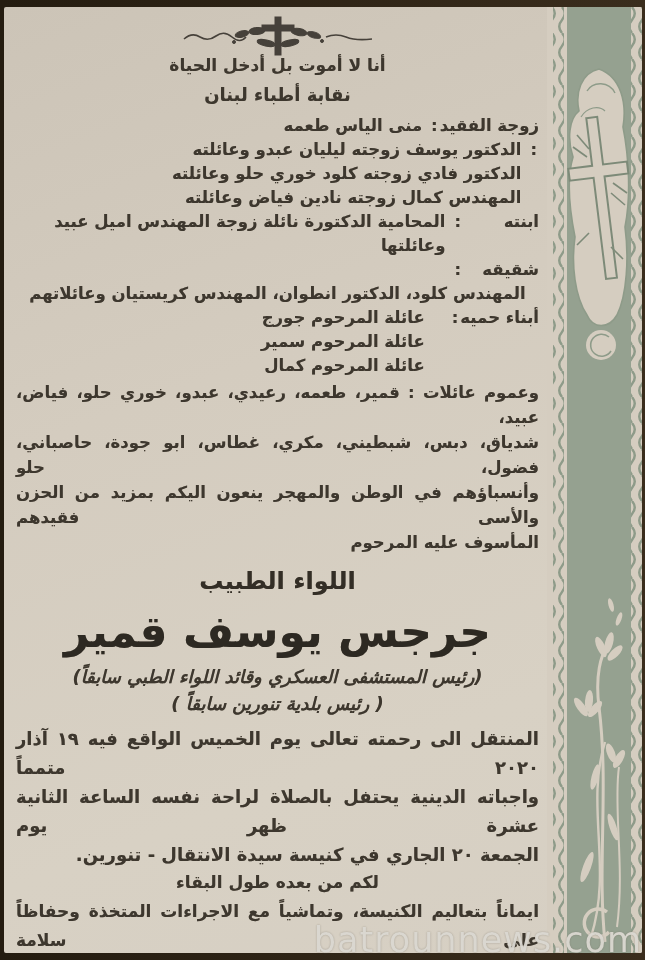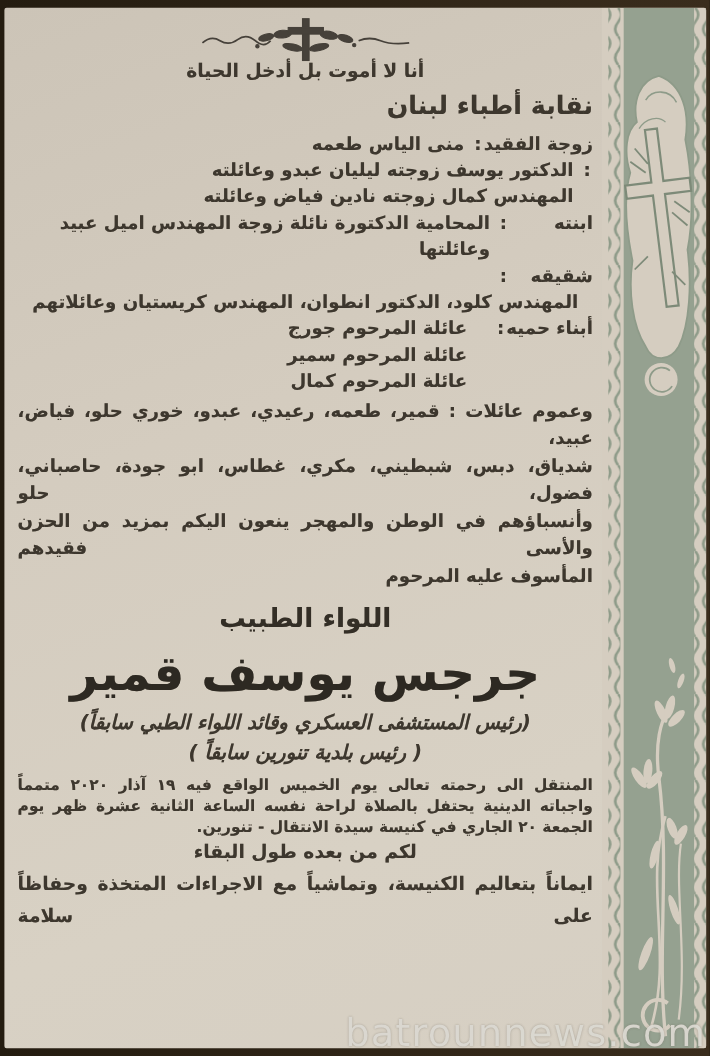--- a/index.html
+++ b/index.html
@@ -13,35 +13,35 @@
   .paper{position:absolute;left:4px;top:7px;width:638px;height:946px;
     background:linear-gradient(160deg,#ccc4b7 0%,#d4ccbf 38%,#d8d1c4 75%,#d6cfc3 100%);
     overflow:hidden;border-radius:2px;}
   .strip{position:absolute;top:0;right:0;width:95px;height:100%;}
   .content{position:absolute;top:0;right:95px;left:0;bottom:0;
     padding:4px 8px 0 12px;direction:rtl;
     font-weight:bold;color:#3d372e;
     text-shadow:0 0 .5px rgba(70,60,45,.45);}
   .orn{text-align:center;margin-top:4px;height:44px;}
   .motto{text-align:center;font-size:17px;margin-top:-4px;}
-  .org{font-size:23px;margin-top:9px;}
+  .org{text-align:center;font-size:18px;margin-top:9px;}
   .rows{margin-top:9px;font-size:16.5px;line-height:24px;}
   .frow{display:flex;}
   .flabel{flex:0 0 auto;min-width:76px;white-space:nowrap;}
   .fcolon{flex:0 0 auto;margin:0 2px 0 9px;}
   .fcontent{flex:1 1 auto;}
   .fsub{padding-right:18px;}
   .wide{text-align:center;line-height:24px;}
   .para{font-size:16.5px;line-height:25px;margin-top:2px;}
   .jl{text-align:justify;text-align-last:justify;}
   .sl{text-align:start;}
   .rank{font-size:24px;text-align:center;margin-top:6px;color:#332e26;line-height:40px;}
   .bigname{font-size:44px;text-align:center;margin-top:0;color:#2d2922;line-height:62px;}
   .subtitle{font-size:18px;line-height:27px;text-align:center;font-style:italic;}
-  .announce{font-size:14px;line-height:19px;margin-top:7px;}
+  .announce{font-size:18px;line-height:29px;margin-top:7px;}
   .farewell{font-size:17px;line-height:27px;text-align:center;}
   .covid{font-size:17px;line-height:29px;margin-top:1px;}
   .watermark{position:absolute;right:3px;bottom:0px;
     font-size:35px;color:#dbd8d1;opacity:.95;letter-spacing:1px;
     text-shadow:0 0 2px rgba(110,104,92,.5);}
 </style>
 </head>
 <body>
 
 <div class="photo">
@@ -129,20 +129,21 @@
           <span class="flabel">زوجة الفقيد</span>
           <span class="fcolon">:</span>
           <div class="fcontent">
               <div>منى الياس طعمه</div>
             </div>
         </div>
         <div class="frow">
           <span class="fcolon">:</span>
           <div class="fcontent">
             <div>الدكتور يوسف زوجته ليليان عبدو وعائلته</div>
+            <div>الدكتور فادي زوجته كلود خوري حلو وعائلته</div>
             <div>المهندس كمال زوجته نادين فياض وعائلته</div>
           </div>
         </div>
         <div class="frow">
           <span class="flabel">ابنته</span>
           <span class="fcolon">:</span>
           <div class="fcontent">
               <div>المحامية الدكتورة نائلة زوجة المهندس اميل عبيد وعائلتها</div>
             </div>
         </div>

